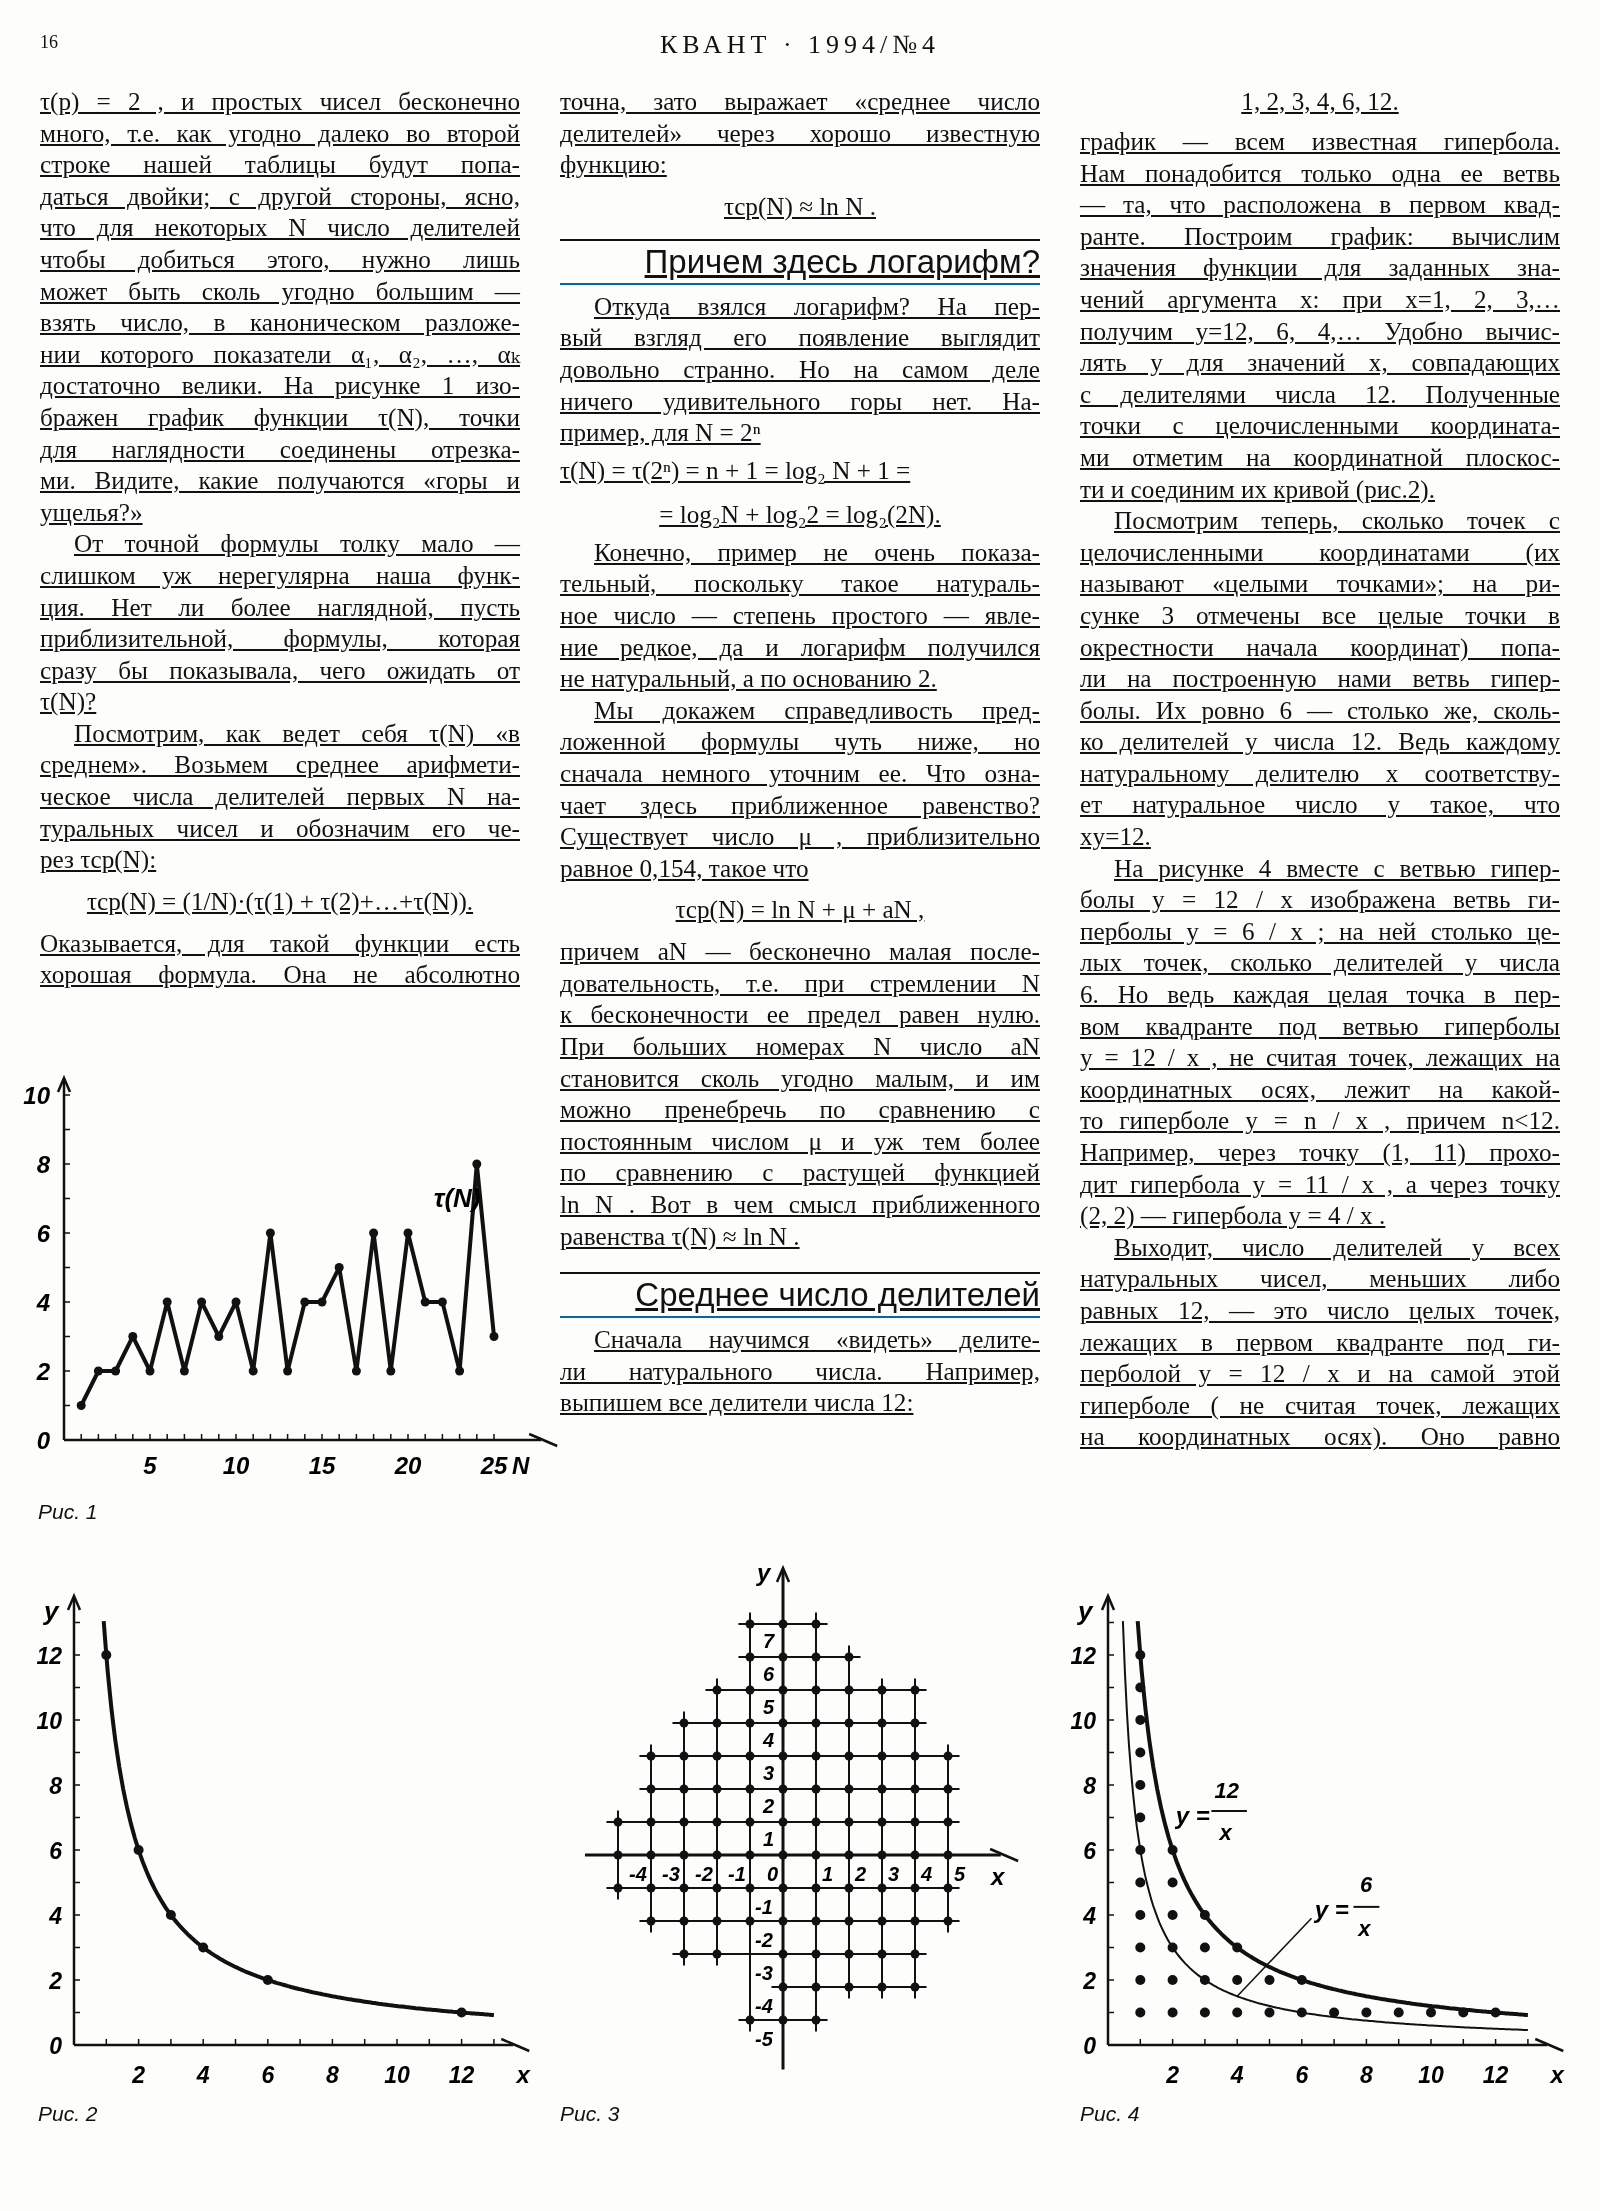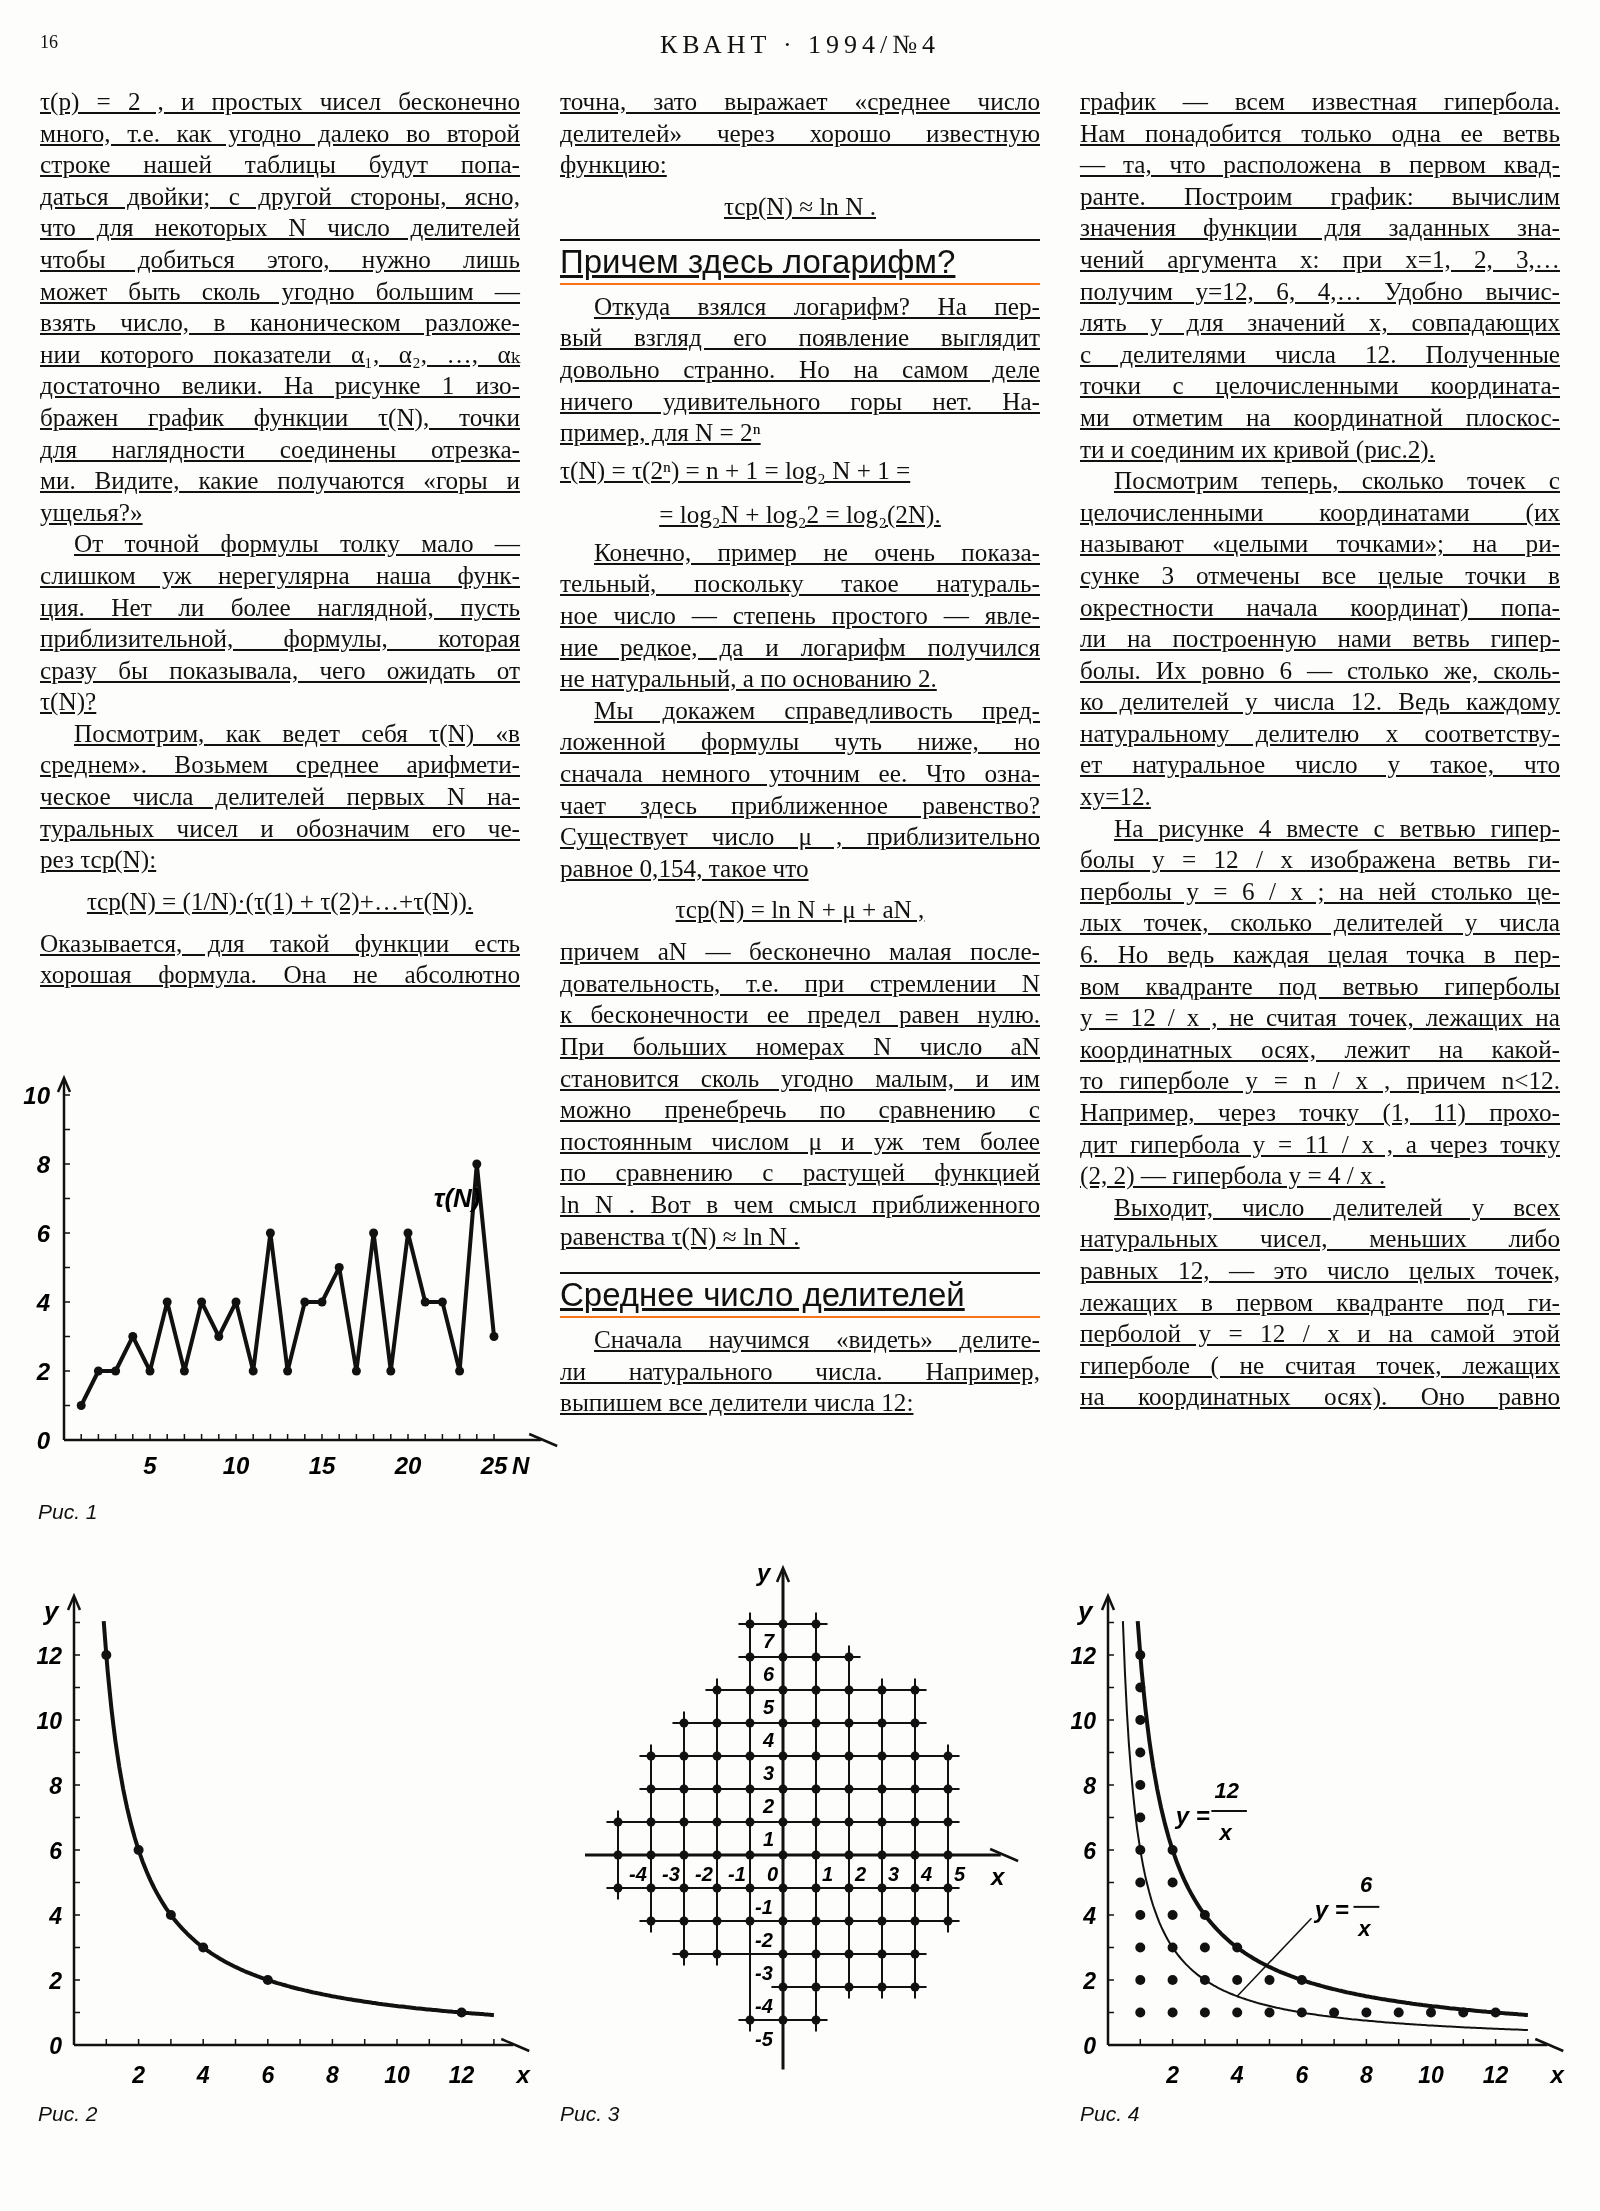--- a/index.html
+++ b/index.html
@@ -16,21 +16,21 @@
 
   .line { display: block; white-space: nowrap; text-align: justify; text-align-last: justify; height: 31.6px; }
   .line.last { text-align-last: left; }
   .line.indent { padding-left: 34px; }
   .line.center { text-align: center; text-align-last: center; }
   .formula { display: block; white-space: nowrap; text-align: center; height: 44px; line-height: 44px; font-size: 25.2px; }
   .formula.tall { height: 52px; line-height: 52px; }
   .formula.right { text-align: center; }
   .spacer { display: block; height: 14px; }
 
-  .section-head { display: block; border-top: 2px solid #111; border-bottom: 2px solid #f97316; margin: 6px 0 6px 0; font-family: "Liberation Sans", "DejaVu Sans", sans-serif; font-size: 33px; line-height: 42px; height: 46px; white-space: nowrap; }
+  .section-head { display: block; border-top: 2px solid #111; border-bottom: 2px solid #0369a1; margin: 6px 0 6px 0; font-family: "Liberation Sans", "DejaVu Sans", sans-serif; font-size: 33px; line-height: 42px; height: 46px; white-space: nowrap; text-align: right; }
 
   .fig { position: absolute; }
   .fig svg { display: block; overflow: visible; }
   .fig text { font-family: "Liberation Sans", "DejaVu Sans", sans-serif; font-style: italic; font-weight: bold; }
   .caption { position: absolute; font-family: "Liberation Sans", "DejaVu Sans", sans-serif; font-style: italic; font-size: 21px; }
 </style>
 </head>
 <body>
 
 <div class="page-num">16</div>
@@ -103,20 +103,21 @@
   <span class="line">ln N . Вот в чем смысл приближенного</span>
   <span class="line last">равенства τ(N) ≈ ln N .</span>
   <span class="spacer"></span>
   <span class="section-head">Среднее число делителей</span>
   <span class="line indent">Сначала научимся «видеть» делите-</span>
   <span class="line">ли натурального числа. Например,</span>
   <span class="line last">выпишем все делители числа 12:</span>
 </div>
 
 <div class="col col-right">
+  <span class="line center" style="height:40px">1, 2, 3, 4, 6, 12.</span>
   <span class="line">график — всем известная гипербола.</span>
   <span class="line">Нам понадобится только одна ее ветвь</span>
   <span class="line">— та, что расположена в первом квад-</span>
   <span class="line">ранте. Построим график: вычислим</span>
   <span class="line">значения функции для заданных зна-</span>
   <span class="line">чений аргумента x: при x=1, 2, 3,…</span>
   <span class="line">получим y=12, 6, 4,… Удобно вычис-</span>
   <span class="line">лять y для значений x, совпадающих</span>
   <span class="line">с делителями числа 12. Полученные</span>
   <span class="line">точки с целочисленными координата-</span>

